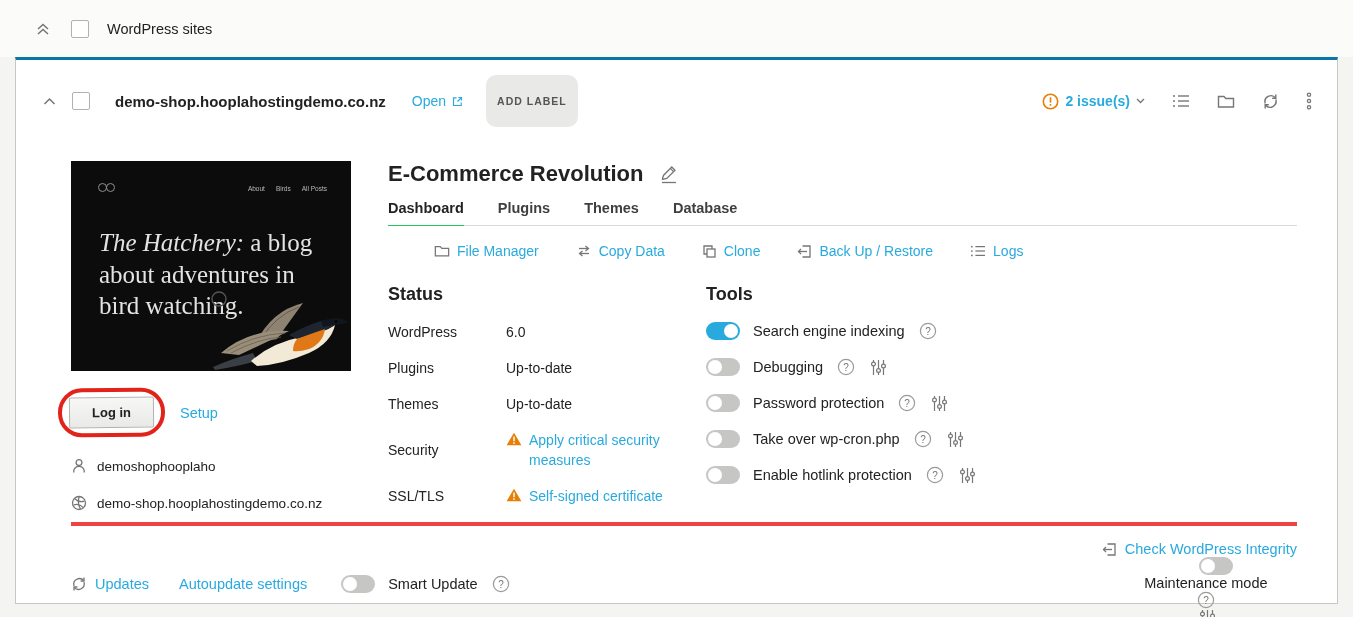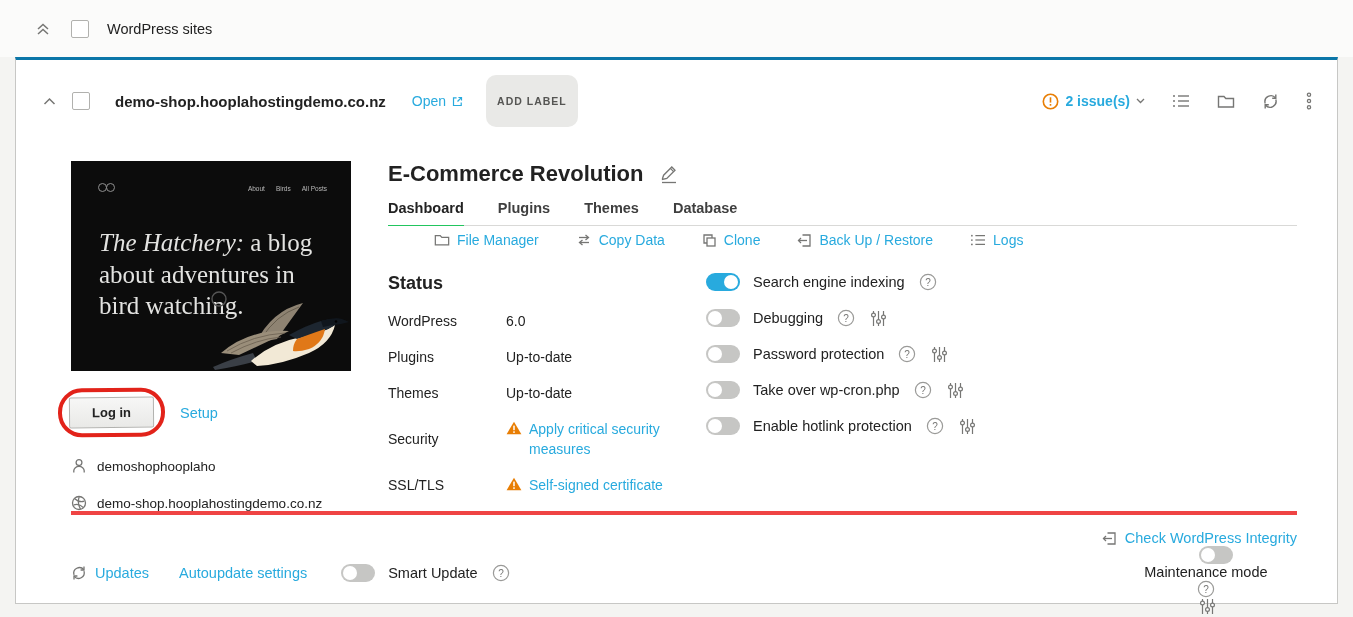--- a/index.html
+++ b/index.html
@@ -84,21 +84,21 @@
   .setup-link { margin-left:15px; font-size:14.5px; color:#28aade; }
   .meta-row { display:flex; align-items:center; gap:10px; margin-top:21px; font-size:13.5px; color:#222; }
 
   
   .main-col { flex:1; margin-left:37px; min-width:0; }
   .title-row { display:flex; align-items:center; gap:15px; }
   .site-name { font-size:22px; font-weight:700; color:#222; }
   .tabs { display:flex; gap:34px; margin-top:13px; border-bottom:1px solid #d9d9d7; }
   .tab { font-size:14.5px; font-weight:600; color:#3f3f3f; padding-bottom:9px; cursor:pointer; }
   .tab.active { color:#222; font-weight:700; border-bottom:1px solid #22c55e; margin-bottom:-1px; }
-  .actions { display:flex; gap:37px; margin-top:6px;padding-left:46px; }
+  .actions { display:flex; gap:37px; margin-top:17px;padding-left:46px; }
   .action-link { display:flex; align-items:center; gap:7px; font-size:14px; color:#28aade; }
 
   .columns { display:flex; margin-top:25px; }
   .status-col { width:318px; flex:none; }
   .tools-col { flex:1; }
   .section-h { font-size:18px; font-weight:700; color:#222; margin-bottom:17px; }
 
   .status-row { display:flex; align-items:center; margin-bottom:16px; min-height:20px; }
   .status-label { width:118px; flex:none; font-size:14px; color:#222; }
   .status-value { font-size:14px; color:#222; }
@@ -401,20 +401,21 @@
                   <rect x="7.25" y="4.6" width="1.5" height="4.6" fill="#fff"></rect>
                   <rect x="7.25" y="10.3" width="1.5" height="1.6" fill="#fff"></rect>
                 </svg>
               </span>
               <a class="warn-link" style="max-width:none" href="#">Self-signed certificate</a>
             </span>
           </div>
         </div>
 
         <div class="tools-col">
+          <div class="section-h">Tools</div>
 
           <div class="tool-row">
             <span class="toggle on">
                 <span class="knob"></span>
               </span>
             <span class="tool-label">Search engine indexing</span>
             <span class="icon help-icon">
               <svg width="18" height="18" viewBox="0 0 18 18">
                   <circle cx="9" cy="9" r="7.6" fill="none" stroke="#9a9a98" stroke-width="1.2"></circle>
                   <text x="9" y="12.6" font-size="10" fill="#767674" text-anchor="middle" font-family="Liberation Sans,sans-serif">?</text>

